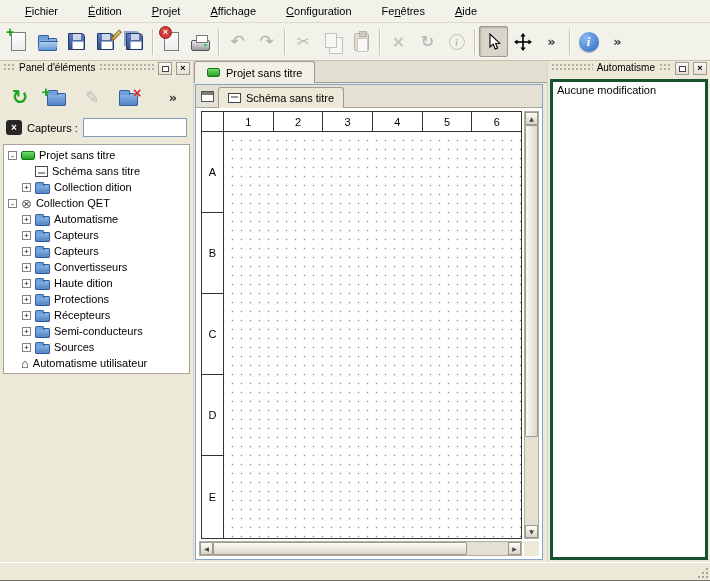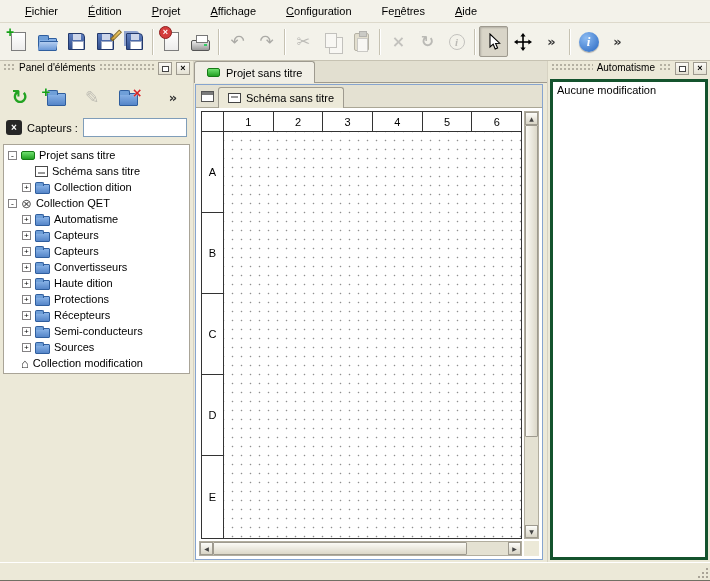--- a/index.html
+++ b/index.html
@@ -349,21 +349,21 @@
             <span class="tree-label">Semi-conducteurs</span>
           </div>
           <div class="tree-row" style="padding-left: 18px;">
             <span class="expander">+</span>
             <span class="tree-icon tree-folder"></span>
             <span class="tree-label">Sources</span>
           </div>
           <div class="tree-row" style="padding-left: 4px;">
             <span class="exp-spacer"></span>
             <span class="tree-icon tree-home">⌂</span>
-            <span class="tree-label">Collection modification</span>
+            <span class="tree-label">Automatisme utilisateur</span>
           </div>
         </div>
     </div>
 
     <div class="center">
       <div class="project-tabbar">
         <div class="tab">
           <span class="tab-icon-project"></span>
           <span>Projet sans titre</span>
         </div>

